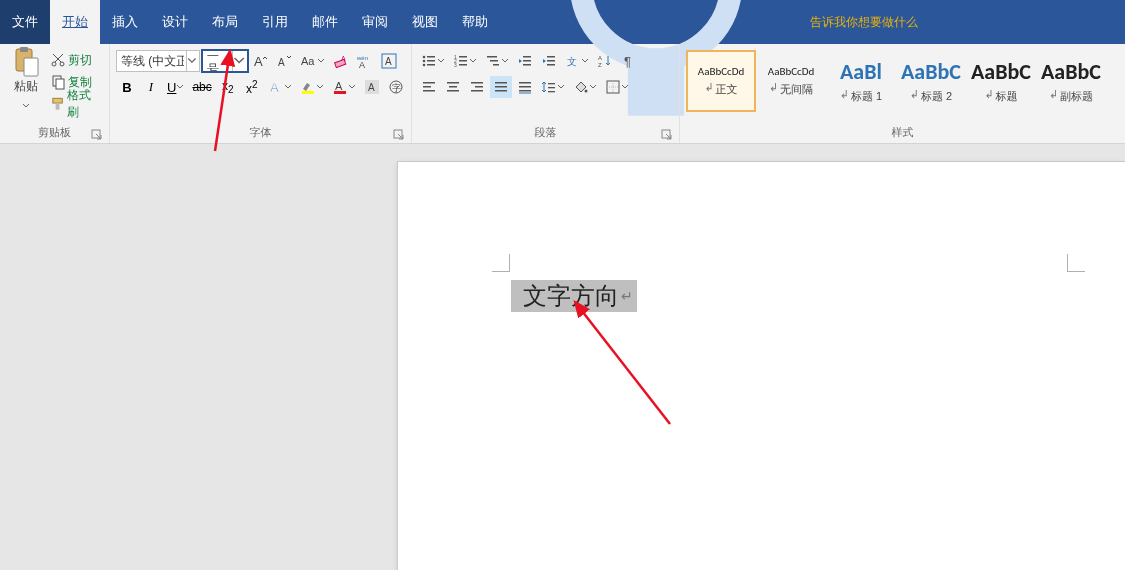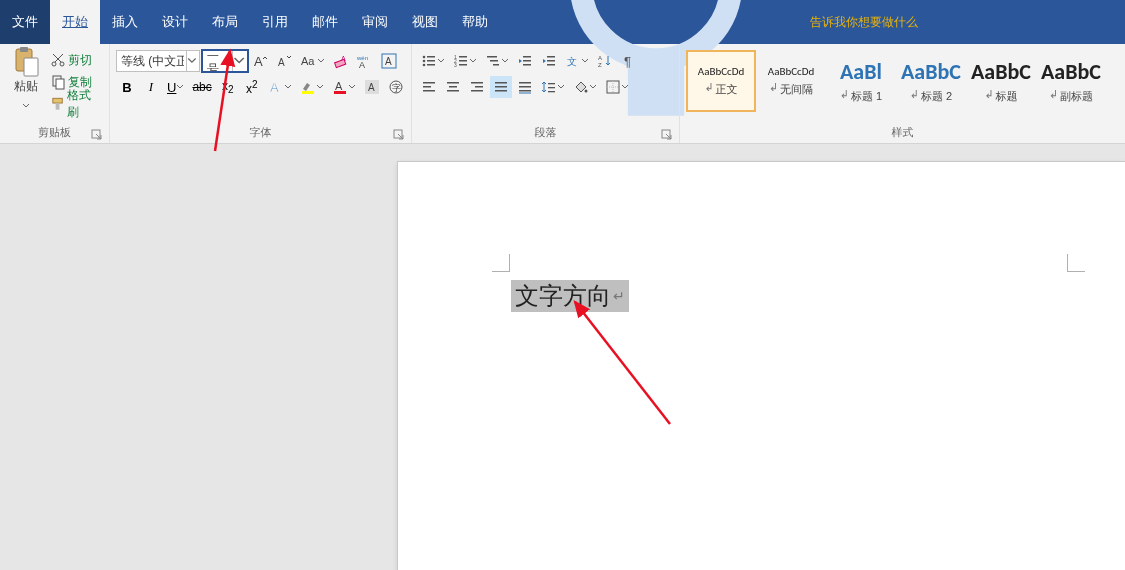--- a/index.html
+++ b/index.html
@@ -51,21 +51,21 @@
   .style-prev.blue { color: #2e74b5; }
   .style-name { margin-top: 4px; }
 
   
   .workspace { position: relative; height: calc(570px - 130px); background: #e6e6e6; }
   .page { position: absolute; left: 398px; top: 18px; width: 727px; height: 422px; background: #fff; box-shadow: 0 0 0 1px #c9c9c9, 0 2px 6px rgba(0,0,0,.15); }
   .margin-mark { position: absolute; width: 18px; height: 18px; border-color: #b0b0b0; }
   .mm-tl { top: 92px; left: 94px; border-bottom: 1px solid #b0b0b0; border-right: 1px solid #b0b0b0; }
   .mm-tr { top: 92px; right: 40px; border-bottom: 1px solid #b0b0b0; border-left: 1px solid #b0b0b0; }
 
-  .sel-text { position: absolute; top: 118px; left: 113px; font-size: 24px; padding: 0 4px 0 4px; background: #bfbfbf; color: #222; display: flex; align-items: center; }
+  .sel-text { position: absolute; top: 118px; left: 113px; font-size: 24px; padding: 0 4px 0 12px; background: #bfbfbf; color: #222; display: flex; align-items: center; }
   .para-mark { font-size: 14px; color: #777; margin-left: 2px; }
 
   
   .arrow { position: absolute; pointer-events: none; }
   .arrow svg { overflow: visible; }
 
   .txt-muted { color:#777; font-size:11px; }
 </style>
 </head>
 <body>

